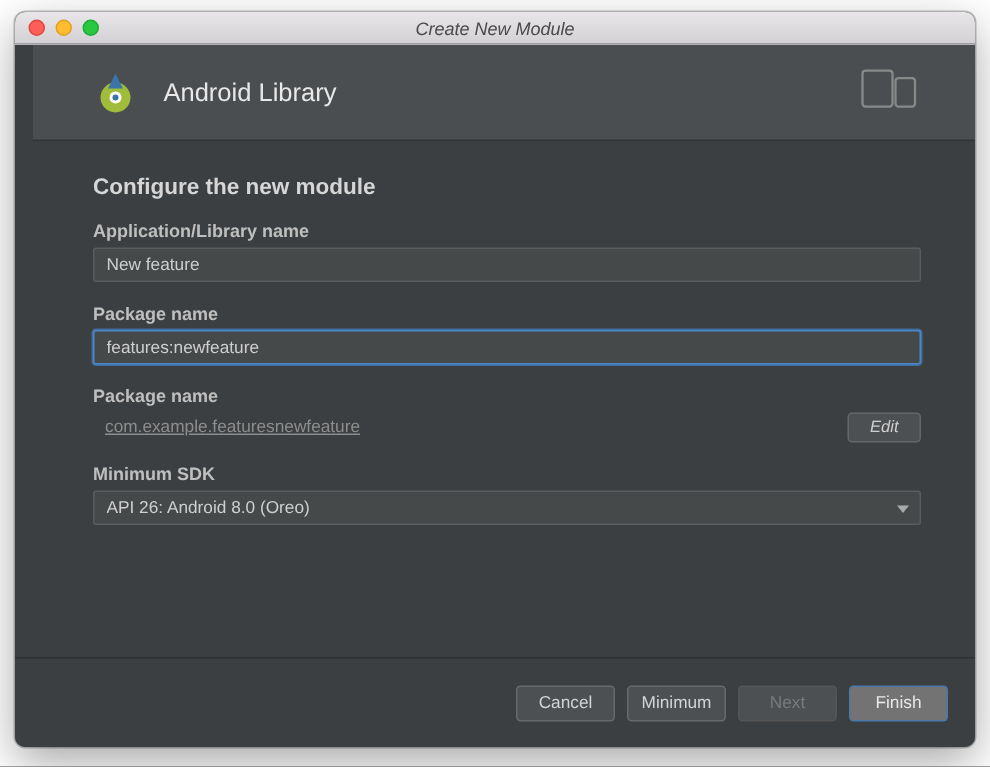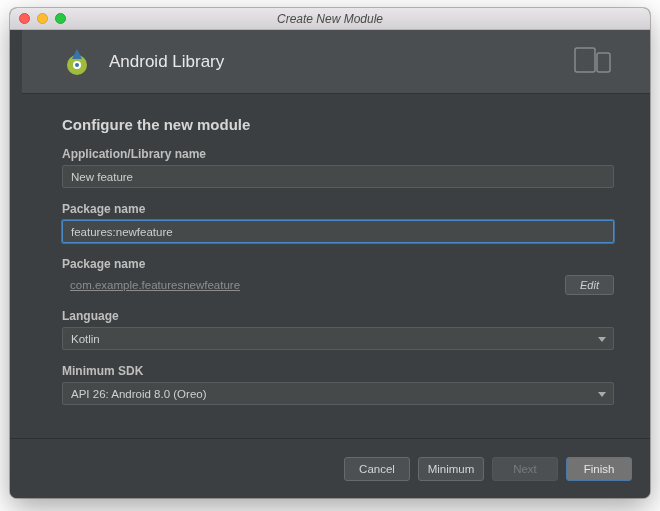--- a/index.html
+++ b/index.html
@@ -178,26 +178,20 @@
     </div>
 
     <div class="field-group">
       <label class="field-label">Package name</label>
       <div class="package-row">
         <div class="package-value">com.example.featuresnewfeature</div>
         <button class="small-btn">Edit</button>
       </div>
     </div>
 
-    <div class="field-group">
-      <label class="field-label">Language</label>
-      <div class="select-wrap">
-        <input class="select" readonly="" value="Kotlin" style="">
-      </div>
-    </div>
 
     <div class="field-group">
       <label class="field-label">Minimum SDK</label>
       <div class="select-wrap">
         <input class="select" readonly="" value="API 26: Android 8.0 (Oreo)" style="">
       </div>
     </div>
   </div>
 
   <div class="footer">

